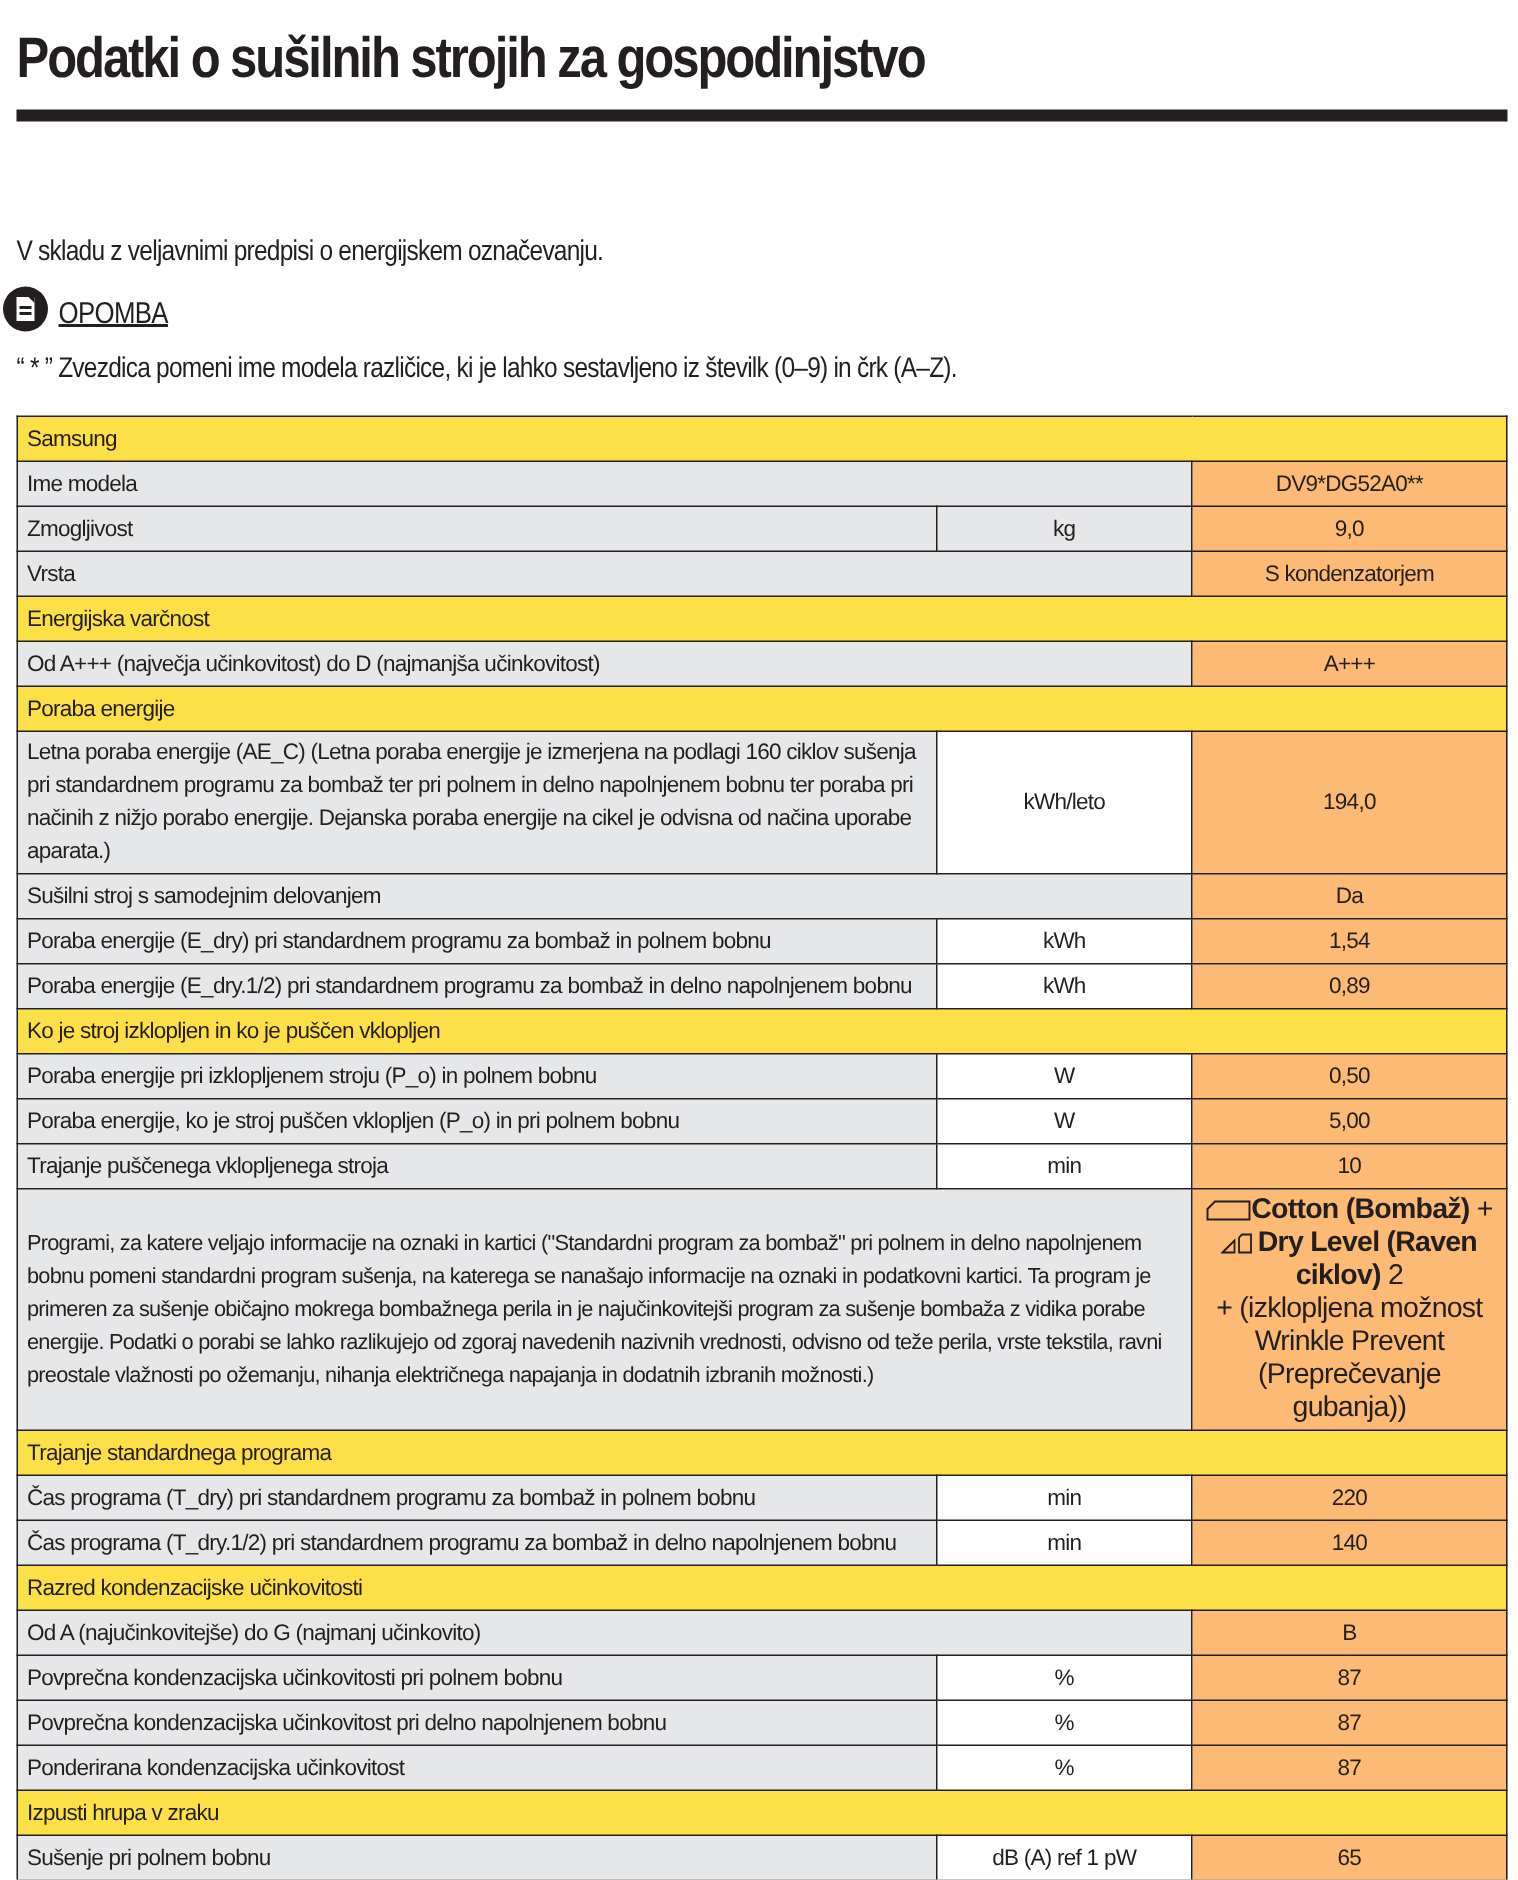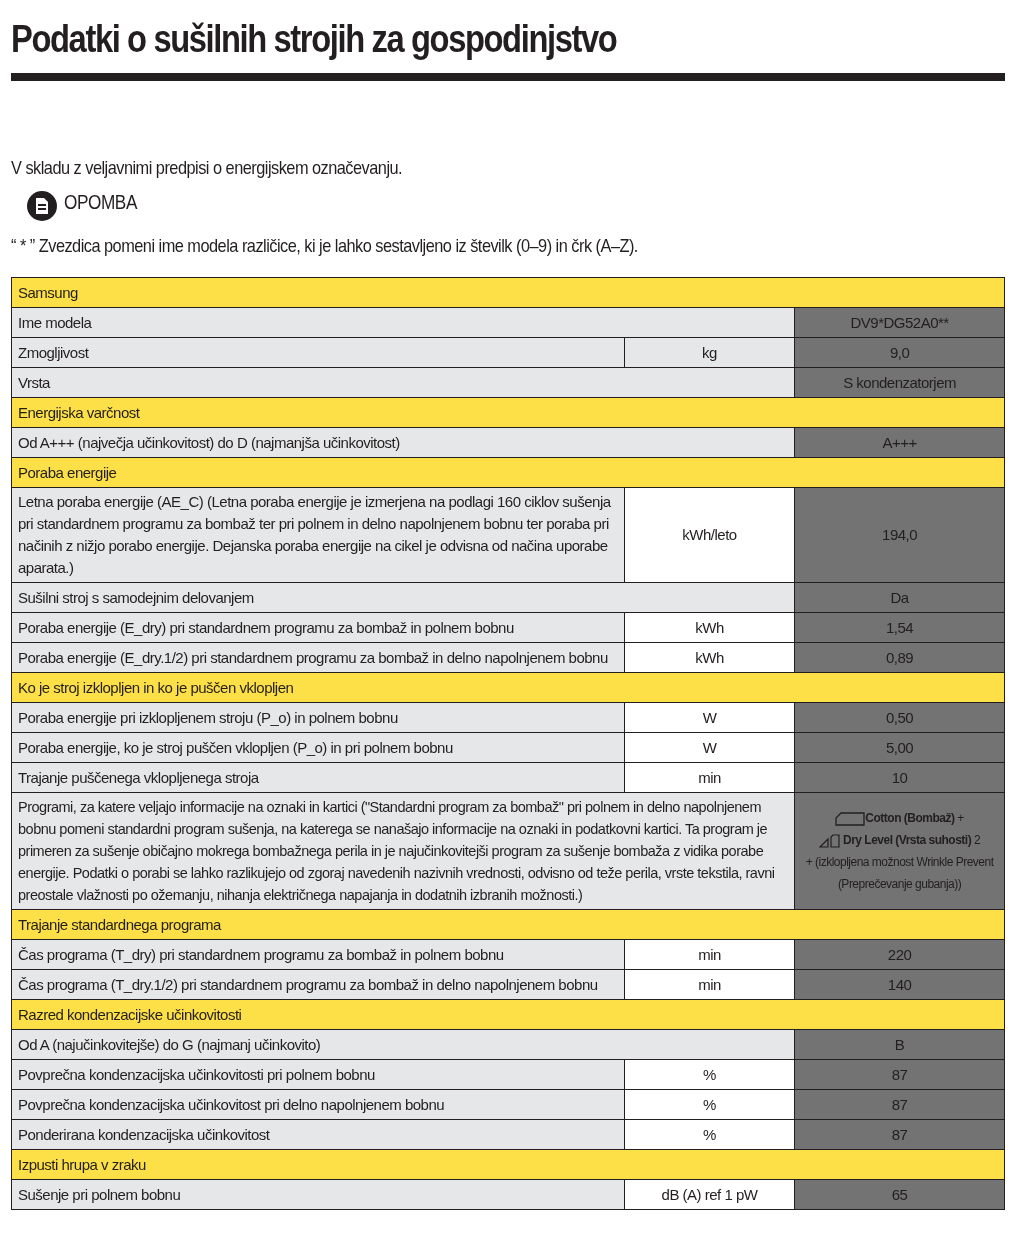--- a/index.html
+++ b/index.html
@@ -3,37 +3,37 @@
 <meta charset="utf-8">
 <style>
   html, body { margin: 0; padding: 0; background: #ffffff; }
   body { width: 1012px; height: 1253px; position: relative; overflow: hidden;
          font-family: "Liberation Sans", sans-serif; color: #231f20; }
   .title { position: absolute; left: 11px; top: 18px; font-size: 38px; font-weight: bold;
            letter-spacing: -1.6px; transform: scaleX(0.86); transform-origin: left top; white-space: nowrap; }
   .title-rule { position: absolute; left: 11px; top: 73px; width: 994px; height: 8px; background: #231f20; }
   .intro { position: absolute; left: 11px; top: 157px; font-size: 19px; letter-spacing: -0.6px;
            transform: scaleX(0.86); transform-origin: left top; white-space: nowrap; }
-  .note-head { position: absolute; left: 27px; top: 191px; display: flex; align-items: flex-start; }
+  .note-head { position: absolute; left: 2px; top: 191px; display: flex; align-items: flex-end; text-decoration: underline; }
   .note-icon { width: 30px; height: 30px; border-radius: 50%; background: #231f20; position: relative; }
   .note-icon .doc { position: absolute; left: 9px; top: 7px; width: 12px; height: 16px; background: #fff; }
   .note-icon .doc:before { content: ""; position: absolute; right: 0; top: 0; width: 0; height: 0;
            border-top: 4px solid #231f20; border-left: 4px solid transparent; }
   .note-icon .l { position: absolute; left: 2px; width: 8px; height: 2px; background: #231f20; }
   .note-label { margin-left: 7px; font-size: 20px; letter-spacing: -0.5px; transform: scaleX(0.86); transform-origin: left center; }
   .note-text { position: absolute; left: 11px; top: 235px; font-size: 19px; letter-spacing: -0.6px;
            transform: scaleX(0.86); transform-origin: left top; white-space: nowrap; }
 
   table.spec { position: absolute; left: 11px; top: 277px; width: 994px; border-collapse: collapse;
                font-size: 15px; letter-spacing: -0.5px; }
   table.spec td { border: 1px solid #231f20; padding: 3px 6px; line-height: 22px; vertical-align: middle; }
   td.section { background: #fde047; }
   td.label { background: #e6e7e8; }
   td.unit { background: #ffffff; text-align: center; }
-  td.value { background: #737373; text-align: center; }
+  td.value { background: #fdba74; text-align: center; }
   .col-label { width: 590px; } .col-unit { width: 164px; } .col-value { width: 202px; }
   tr.r29 td { height: 23px; }
   .ico { display: inline-block; vertical-align: middle; }
   .cotton-ico { width: 30px; height: 14px; }
   .dry-ico { width: 24px; height: 14px; }
   .b { font-weight: bold; }
 </style>
 </head>
 <body>
 
@@ -121,27 +121,27 @@
         <td class="unit">W</td>
         <td class="value">5,00</td>
       </tr>
   <tr class="r29">
         <td class="label">Trajanje puščenega vklopljenega stroja</td>
         <td class="unit">min</td>
         <td class="value">10</td>
       </tr>
   <tr>
     <td colspan="2" class="label" style="font-size:14.5px">Programi, za katere veljajo informacije na oznaki in kartici ("Standardni program za bombaž" pri polnem in delno napolnjenem bobnu pomeni standardni program sušenja, na katerega se nanašajo informacije na oznaki in podatkovni kartici. Ta program je primeren za sušenje običajno mokrega bombažnega perila in je najučinkovitejši program za sušenje bombaža z vidika porabe energije. Podatki o porabi se lahko razlikujejo od zgoraj navedenih nazivnih vrednosti, odvisno od teže perila, vrste tekstila, ravni preostale vlažnosti po ožemanju, nihanja električnega napajanja in dodatnih izbranih možnosti.)</td>
-    <td class="value" style="font-size:12px; line-height:22px">
+    <td class="value" style="font-size:19px; line-height:22px">
       <svg class="ico cotton-ico" viewBox="0 0 30 14">
             <path d="M6 1 H29 V13 H1 V6 Z" fill="none" stroke="#231f20" stroke-width="1.3"></path>
           </svg><span class="b">Cotton (Bombaž)</span><span> +</span><br>
       <svg class="ico dry-ico" viewBox="0 0 24 14">
             <path d="M1 13 L9 5 V13 Z M12 13 V3 L14 1 H20 V13 Z" fill="none" stroke="#231f20" stroke-width="1.2"></path>
-          </svg><span class="b">Dry Level (Vrsta suhosti)</span><span> 2</span><br>
+          </svg><span class="b">Dry Level (Raven ciklov)</span><span> 2</span><br>
       <span>+ (izklopljena možnost Wrinkle Prevent (Preprečevanje gubanja))</span>
     </td>
   </tr>
 
   <tr class="r29">
         <td colspan="3" class="section">Trajanje standardnega programa</td>
       </tr>
   <tr class="r29">
         <td class="label">Čas programa (T_dry) pri standardnem programu za bombaž in polnem bobnu</td>
         <td class="unit">min</td>

